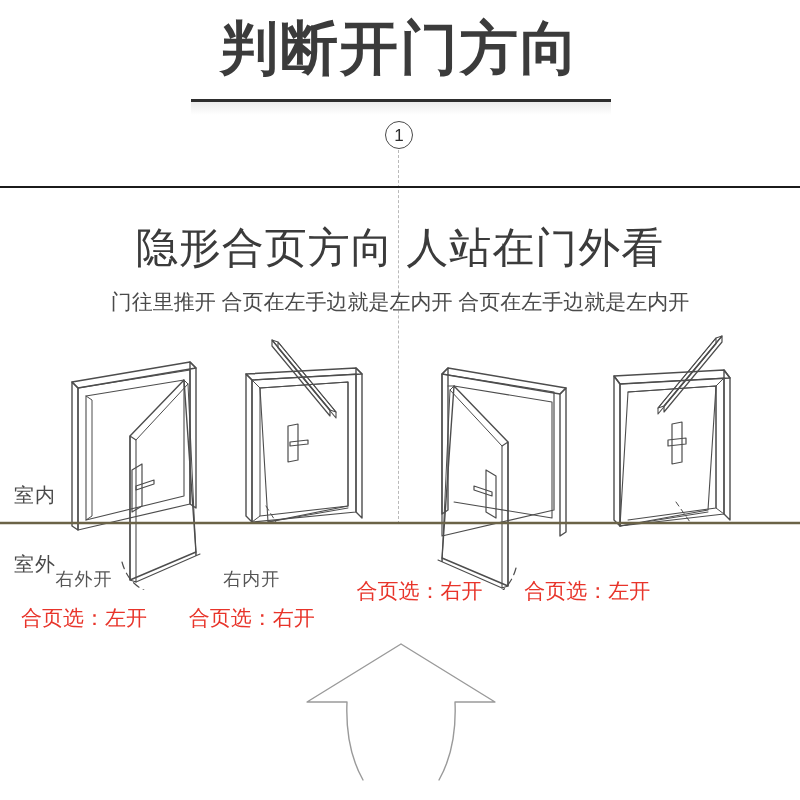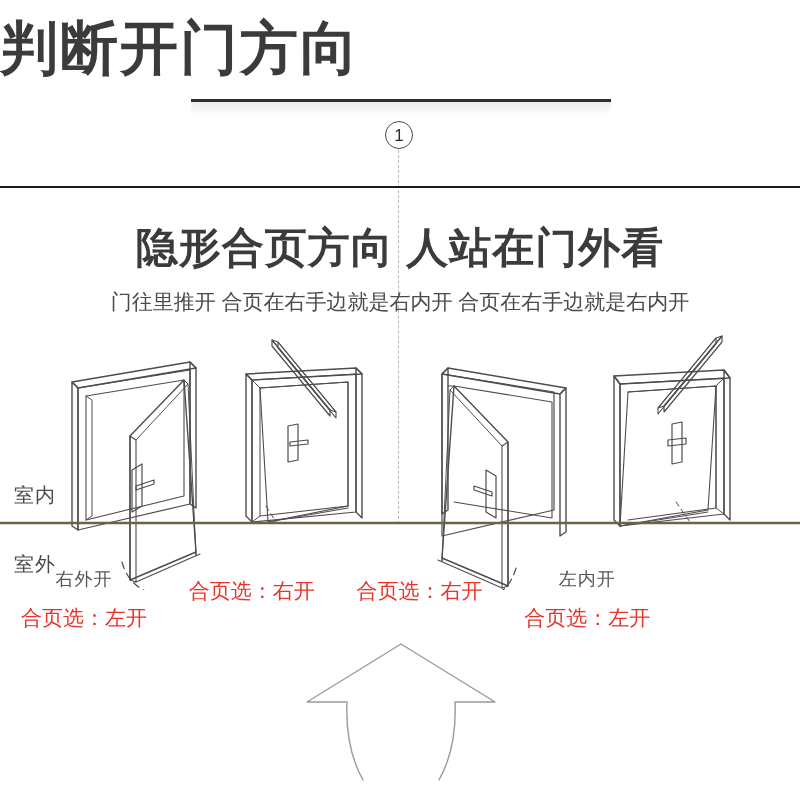--- a/index.html
+++ b/index.html
@@ -14,20 +14,21 @@
     overflow: hidden;
     font-family: "Liberation Sans", "DejaVu Sans", sans-serif;
     color: #3a3a3a;
   }
 
   
   .title-wrap {
     position: absolute;
     left: 0; top: 18px;
     width: 800px;
+    text-align: center;
   }
   .main-title {
     font-size: 58px;
     font-weight: bold;
     color: #3b3b3b;
     letter-spacing: 2px;
     line-height: 1.05;
     white-space: nowrap;
   }
   .title-rule {
@@ -86,21 +87,21 @@
   }
 
   
   .section-heading {
     position: absolute;
     left: 0;
     top: 220px;
     width: 800px;
     text-align: center;
     font-size: 42px;
-    font-weight: bold;
+    font-weight: normal;
     color: #3b3b3b;
     letter-spacing: 1px;
     white-space: nowrap;
   }
   .section-sub {
     position: absolute;
     left: 0;
     top: 288px;
     width: 800px;
     text-align: center;
@@ -178,21 +179,21 @@
 <div class="title-rule-shadow"></div>
 
 <div class="step-circle">
   <span>1</span>
 </div>
 
 <div class="center-dash"></div>
 <div class="hr-top"></div>
 
 <div class="section-heading">隐形合页方向 人站在门外看</div>
-<div class="section-sub">门往里推开 合页在右手边就是右内开 合页在右手边就是右内开</div>
+<div class="section-sub">门往里推开 合页在左手边就是左内开 合页在左手边就是左内开</div>
 
 <div class="scene">
   <svg width="800" height="260" viewBox="0 0 800 260" xmlns="http://www.w3.org/2000/svg">
     <g fill="none" stroke="#4d4d4d" stroke-width="1.4" stroke-linejoin="round" stroke-linecap="round">
 
       <g>
 
         <path d="M72,52 L190,32 L196,38 L78,58 Z"></path>
         <path d="M72,52 L78,58 L78,200 L72,196 Z"></path>
         <path d="M196,38 L196,178 L190,174 L190,32 Z"></path>
@@ -285,27 +286,27 @@
 
 <div class="zone-label zone-indoor">室内</div>
 <div class="zone-label zone-outdoor">室外</div>
 
 <div class="captions">
   <div class="caption-col">
     <div class="caption-dir">右外开</div>
     <div class="caption-hinge">合页选：左开</div>
   </div>
   <div class="caption-col">
+    <div class="caption-dir">右内开</div>
     <div class="caption-hinge">合页选：右开</div>
   </div>
   <div class="caption-col">
     <div class="caption-hinge">合页选：右开</div>
   </div>
   <div class="caption-col">
-    <div class="caption-dir">左内开</div>
     <div class="caption-hinge">合页选：左开</div>
   </div>
 </div>
 
 <div class="bottom-arrow">
   <svg width="224" height="160" viewBox="0 0 224 160" xmlns="http://www.w3.org/2000/svg">
     <path d="M112,4 L206,62 L166,62 Q168,108 150,140
              M112,4 L18,62 L58,62 Q56,108 74,140" fill="none" stroke="#9a9a9a" stroke-width="1.4" stroke-linejoin="round" stroke-linecap="round"></path>
   </svg>
 </div>

